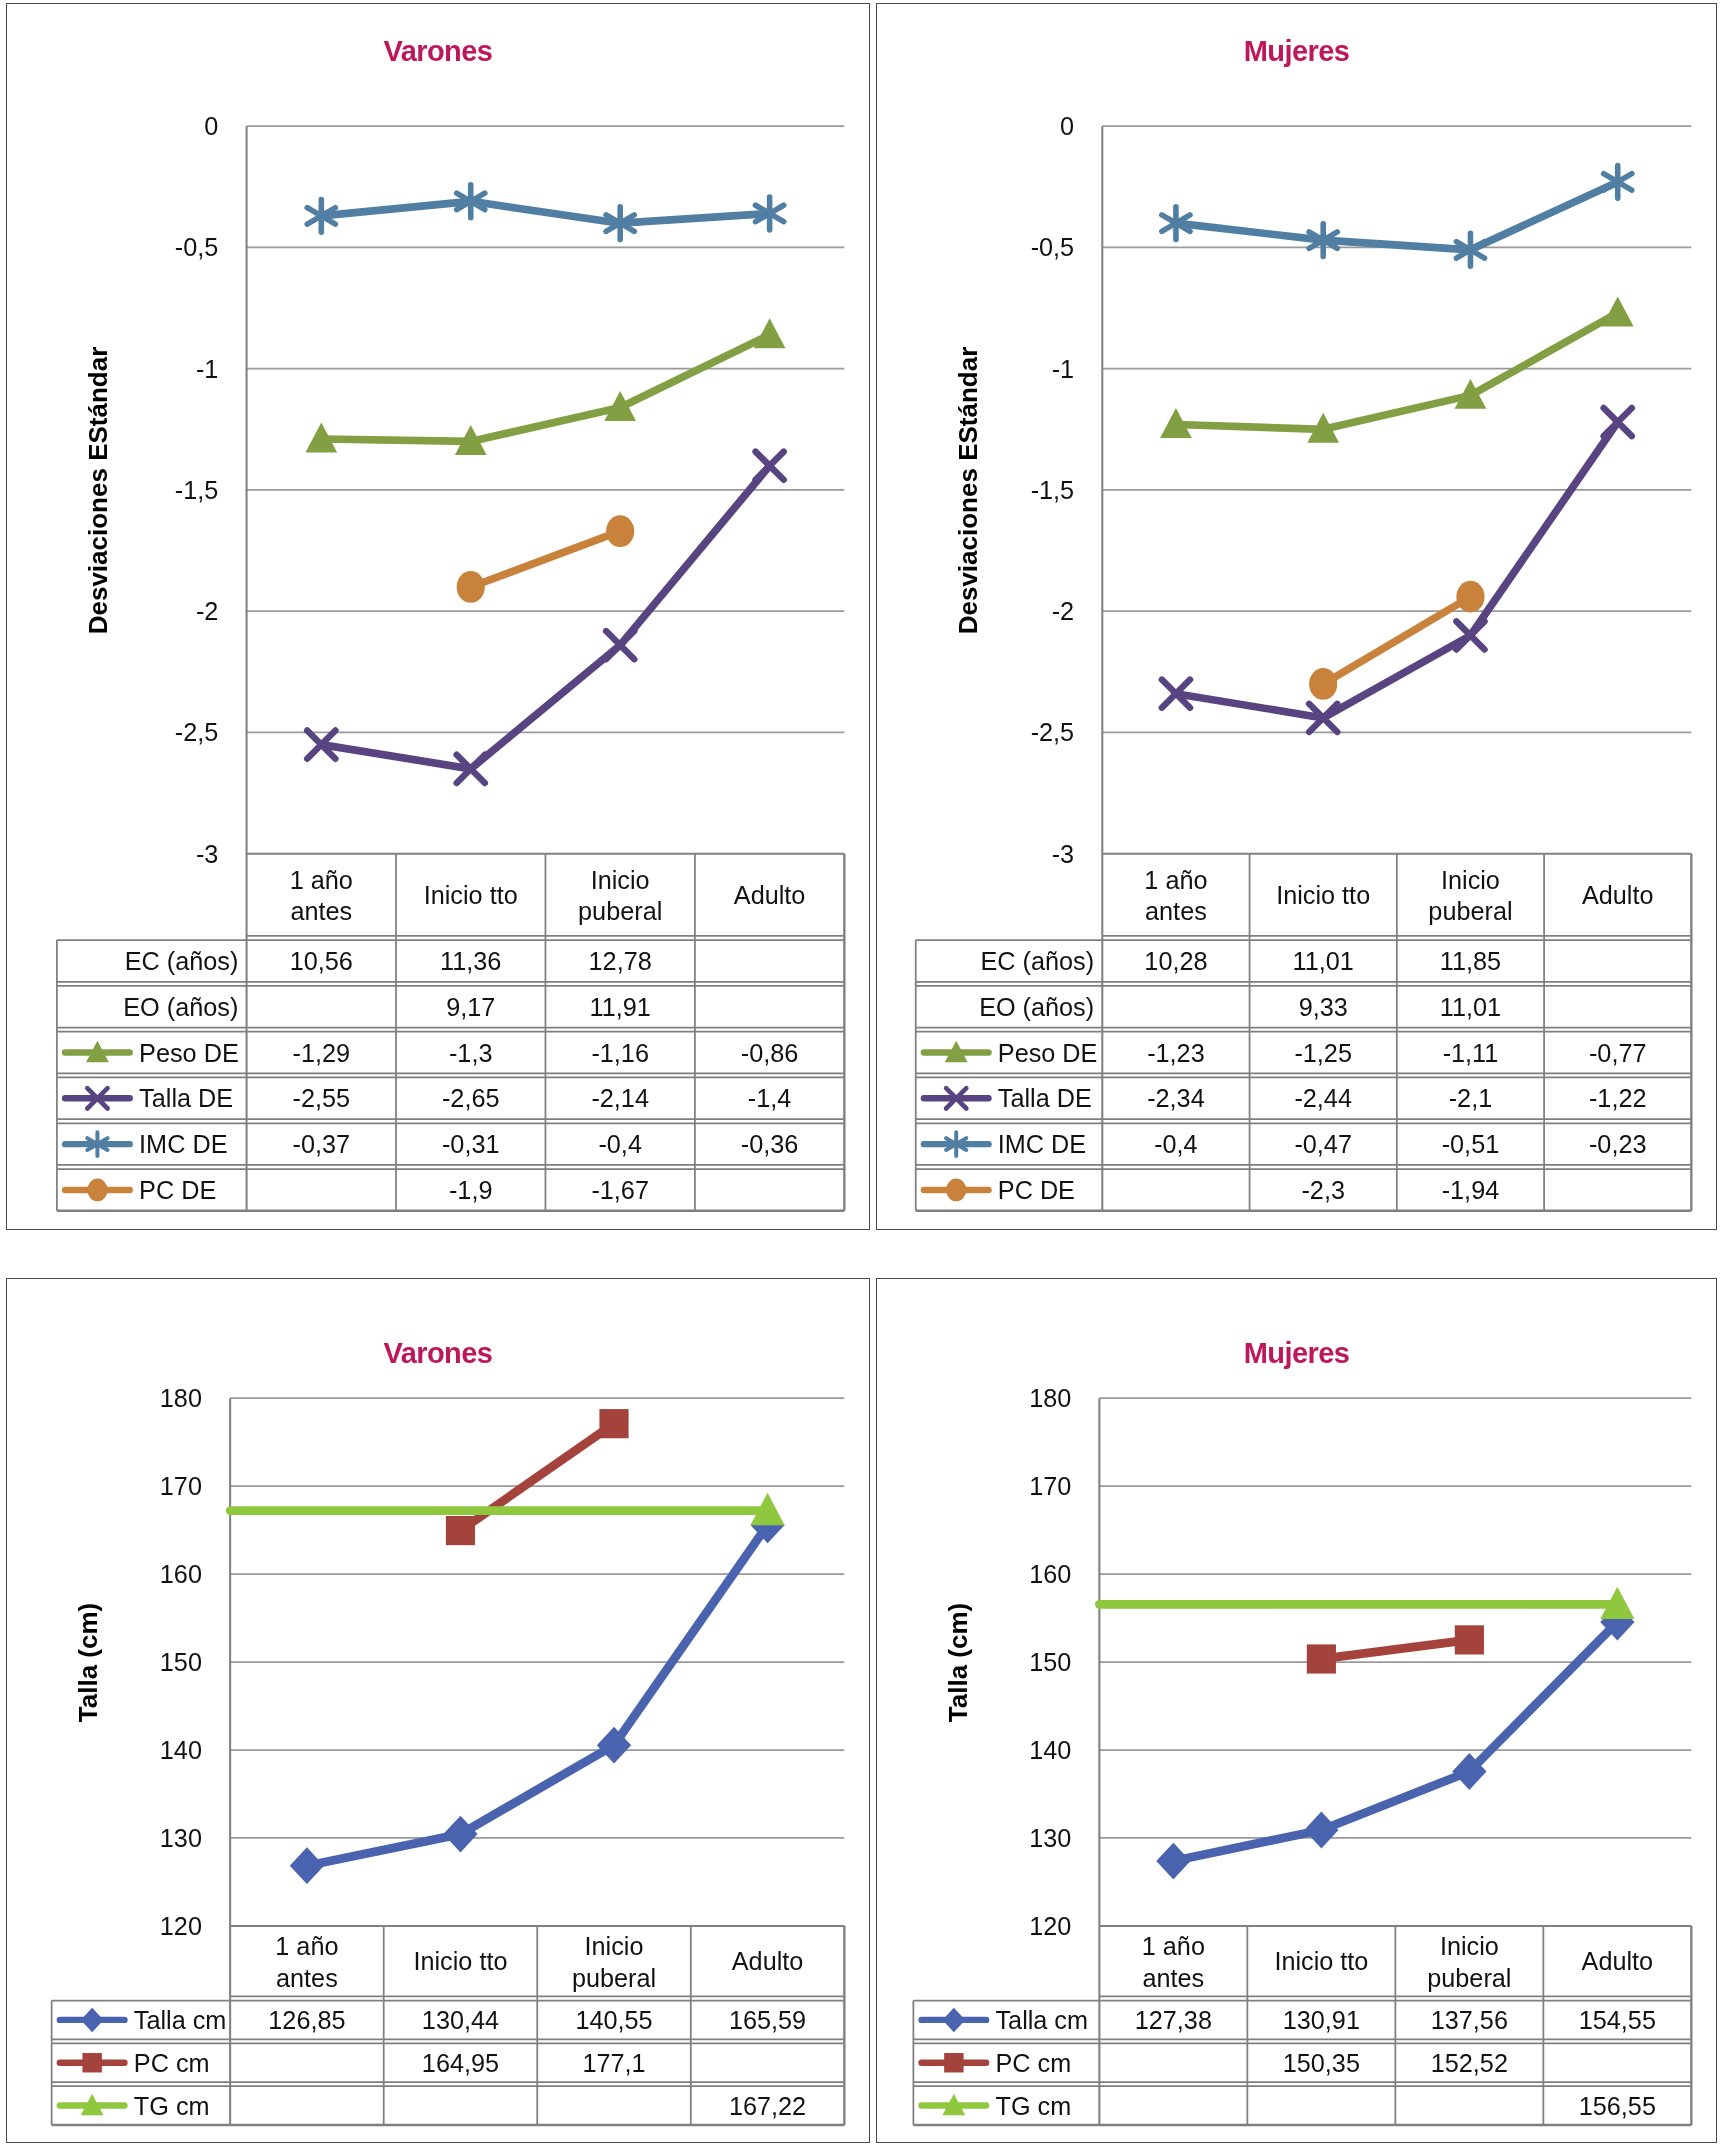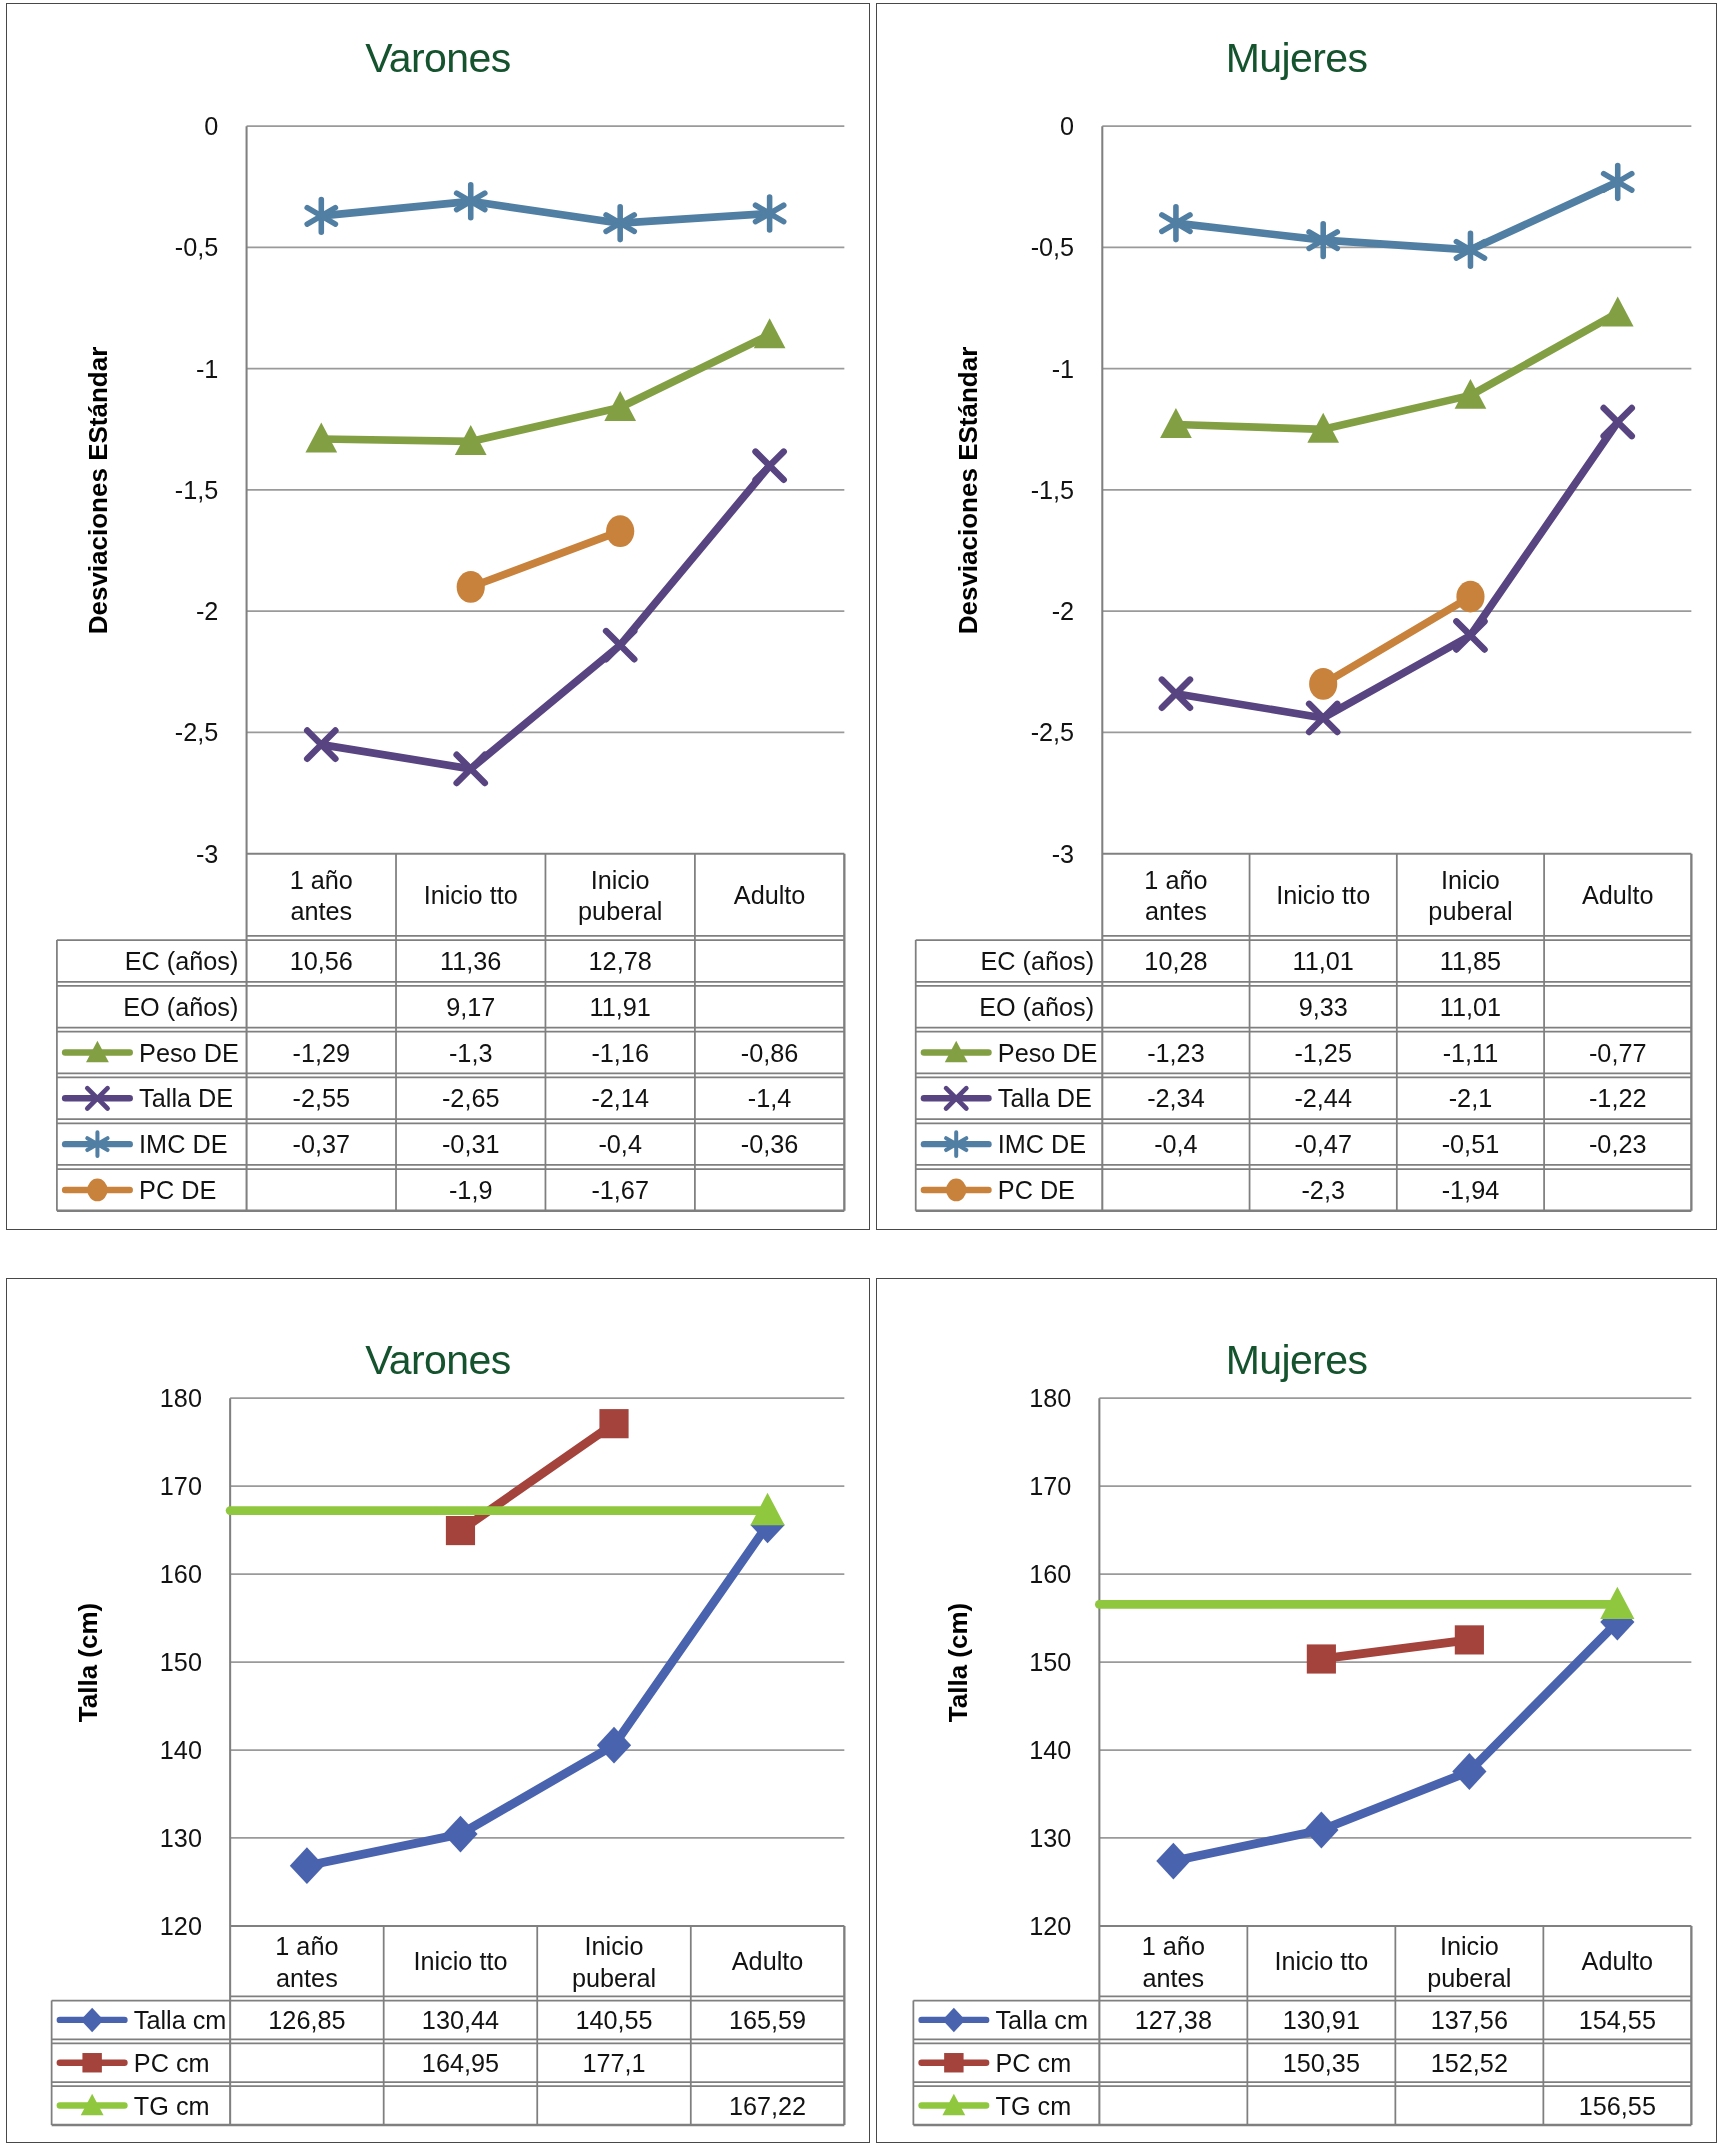--- a/index.html
+++ b/index.html
@@ -2,21 +2,21 @@
 <html style="font-size:9.4px"><head>
 <meta charset="utf-8">
 <style>
   html,body{margin:0;padding:0;background:#ffffff;}
   body{width:1721px;height:2151px;position:relative;font-family:"Liberation Sans",sans-serif;color:#121212;}
   .panel{position:absolute;background:#fff;border:1.8px solid #484848;box-sizing:border-box;}
   #panel0{left:5.9px;top:2.9px;width:864px;height:1227px;}
   #panel1{left:876px;top:2.9px;width:841px;height:1227px;}
   #panel2{left:5.9px;top:1278px;width:864px;height:865px;}
   #panel3{left:876px;top:1278px;width:841px;height:865px;}
-  .chart-title{position:absolute;left:0;right:0;text-align:center;font-weight:400;font-size:41px;color:#14532d;letter-spacing:-0.6px;}
+  .chart-title{position:absolute;left:0;right:0;text-align:center;font-weight:700;font-size:29px;color:#be185d;letter-spacing:-0.6px;}
   .top .chart-title{top:31px;}
   .bottom .chart-title{top:58px;}
   .ylabel-wrap{position:absolute;width:41px;display:flex;align-items:center;justify-content:center;pointer-events:none;}
   .top .ylabel-wrap{left:71px;top:122px;height:729px;}
   .bottom .ylabel-wrap{left:61px;top:119px;height:529px;}
   .ylabel{transform:rotate(-90deg);white-space:nowrap;font-weight:700;font-size:26px;color:#000;}
   svg.chart{position:absolute;left:0;top:0;width:100%;height:100%;display:block;}
 </style>
 </head>
 <body>

